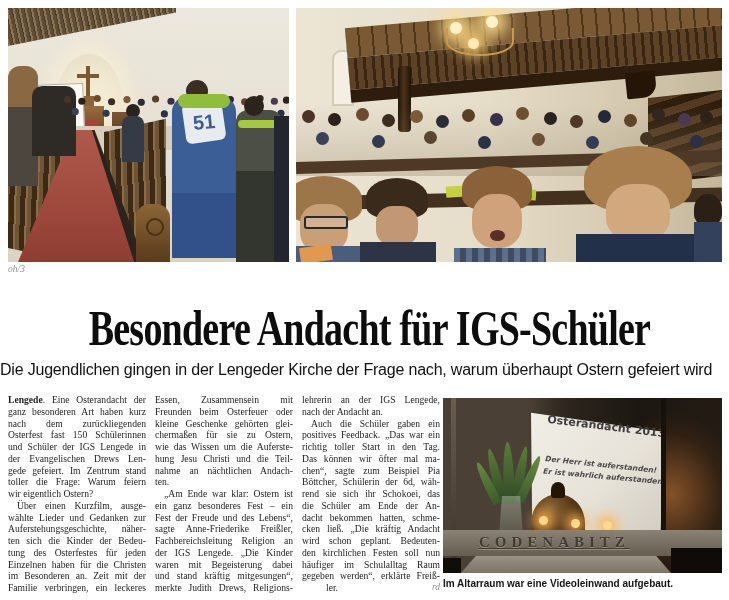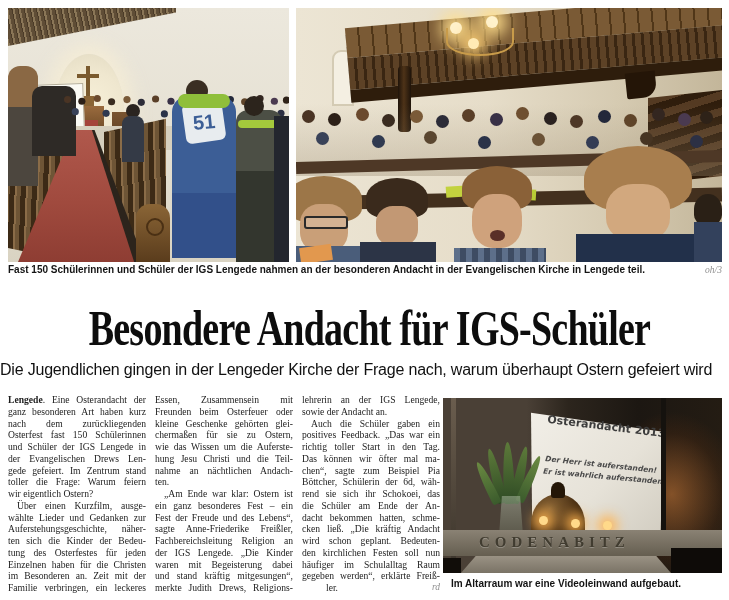--- a/index.html
+++ b/index.html
@@ -20,21 +20,21 @@
   
   .bodycol{position:absolute;top:394px;width:138px;font:400 9.6px/11.75px "Liberation Serif",serif;
      color:#1c1c1c;}
   .bline{height:11.75px;text-align:justify;text-align-last:justify;white-space:nowrap;overflow:visible;}
   .bline.pend{text-align-last:left;}
   .bline.ind{padding-left:9px;}
   .bline b{font-weight:700;}
   .bline.with-author{display:flex;justify-content:space-between;text-align-last:auto;margin-left:24px;}
   .author{font:italic 400 9.5px "Liberation Serif",serif;color:#8f8f8f;}
   .altar-caption{position:absolute;left:443px;top:578px;width:279px;
-     font:700 10px/12px "Liberation Sans",sans-serif;color:#141414;margin-left:8px;}
+     font:700 10px/12px "Liberation Sans",sans-serif;color:#141414;}
   
   .p1-wall{position:absolute;inset:0;background:linear-gradient(180deg,#ece8dd 0%,#e5e0d2 55%,#d9d3c2 100%);}
   .slats{background:repeating-linear-gradient(78deg,#8a7657 0 2px,#5f4d36 2px 5px,#4a3a27 5px 6px);}
   .pews-l{background:repeating-linear-gradient(92deg,#6e5536 0 4px,#3c2a16 4px 9px,#8a6c48 9px 11px);}
   .pews-r{background:repeating-linear-gradient(88deg,#6e5536 0 4px,#3c2a16 4px 9px,#8a6c48 9px 11px);}
   
   .p2-wall{position:absolute;inset:0;background:linear-gradient(90deg,#ece5d4 0%,#e6ddc9 45%,#d6cbb2 75%,#c3b69a 100%);}
   .gallery-panels{background:repeating-linear-gradient(90deg,#7a5a35 0 12px,#503618 12px 14px);}
   .gallery-slats{background:repeating-linear-gradient(90deg,#5d4226 0 6px,#3a2612 6px 9px);}
   .crowd-dots{position:absolute;width:13px;height:13px;border-radius:50%;background:#4a3424;
@@ -141,21 +141,20 @@
     <div class="abs" style="left:158px;top:240px;width:92px;height:16px;background:repeating-linear-gradient(90deg,#5d6f8a 0 6px,#3e4c63 6px 12px);"></div>
     <div class="abs" style="left:288px;top:138px;width:108px;height:66px;background:#a87e4e;border-radius:50% 50% 38% 38%;"></div>
     <div class="abs" style="left:310px;top:176px;width:64px;height:58px;background:#d2a87e;border-radius:42%;"></div>
     <div class="abs" style="left:280px;top:226px;width:146px;height:30px;background:#22304a;"></div>
     <div class="abs" style="left:398px;top:186px;width:28px;height:30px;background:#2a2016;border-radius:50% 50% 30% 30%;"></div>
     <div class="abs" style="left:398px;top:214px;width:28px;height:40px;background:#33415c;"></div>
     <div class="abs" style="left:4px;top:238px;width:32px;height:16px;background:#e2984e;transform:rotate(-8deg);"></div>
   </div>
 
   <div class="photo-caption">
-    <span>Fast 150 Schülerinnen und Schüler der IGS Lengede nahmen an der besonderen Andacht in der Evangelischen Kirche in Lengede teil.</span>
     <span class="credit">oh/3</span>
   </div>
 
   <div class="headline-wrap">
     <span class="headline">Besondere Andacht für IGS-Schüler</span>
   </div>
   <div class="subheadline">Die Jugendlichen gingen in der Lengeder Kirche der Frage nach, warum überhaupt Ostern gefeiert wird</div>
 
   <div class="bodycol" style="left:8px;">
       <div class="bline"><b>Lengede</b>. Eine Osterandacht der</div>
@@ -190,21 +189,21 @@
       <div class="bline">Fest der Freude und des Lebens“,</div>
       <div class="bline">sagte Anne-Friederike Freißler,</div>
       <div class="bline">Fachbereichsleitung Religion an</div>
       <div class="bline">der IGS Lengede. „Die Kinder</div>
       <div class="bline">waren mit Begeisterung dabei</div>
       <div class="bline">und stand kräftig mitgesungen“,</div>
       <div class="bline">merkte Judith Drews, Religions-</div>
     </div>
   <div class="bodycol" style="left:302px;">
       <div class="bline">lehrerin an der IGS Lengede,</div>
-      <div class="bline pend">sowie der Andacht an.</div>
+      <div class="bline pend">nach der Andacht an.</div>
       <div class="bline ind">Auch die Schüler gaben ein</div>
       <div class="bline">positives Feedback. „Das war ein</div>
       <div class="bline">richtig toller Start in den Tag.</div>
       <div class="bline">Das können wir öfter mal ma-</div>
       <div class="bline">chen“, sagte zum Beispiel Pia</div>
       <div class="bline">Böttcher, Schülerin der 6d, wäh-</div>
       <div class="bline">rend sie sich ihr Schokoei, das</div>
       <div class="bline">die Schüler am Ende der An-</div>
       <div class="bline">dacht bekommen hatten, schme-</div>
       <div class="bline">cken ließ. „Die kräftig Andacht</div>
@@ -233,21 +232,21 @@
     <div class="abs" style="left:56px;top:98px;width:24px;height:40px;background:linear-gradient(180deg,rgba(190,200,180,.45),rgba(120,130,110,.35));clip-path:polygon(12% 0,88% 0,100% 100%,0 100%);"></div>
 
     <div class="abs" style="left:88px;top:96px;width:54px;height:42px;border-radius:50% 50% 10% 10%/70% 70% 10% 10%;background:radial-gradient(circle at 35% 35%,#8a6536,#4a3014 60%,#241607);"></div>
     <div class="abs" style="left:108px;top:84px;width:14px;height:16px;border-radius:50% 50% 20% 20%;background:#241607;"></div>
 
     <div class="abs" style="left:96px;top:118px;width:9px;height:9px;border-radius:50%;background:#ffd98a;box-shadow:0 0 12px 6px rgba(255,180,80,.85);"></div>
     <div class="abs" style="left:128px;top:121px;width:9px;height:9px;border-radius:50%;background:#ffd98a;box-shadow:0 0 12px 6px rgba(255,180,80,.85);"></div>
     <div class="abs" style="left:160px;top:123px;width:9px;height:9px;border-radius:50%;background:#ffd98a;box-shadow:0 0 12px 6px rgba(255,180,80,.85);"></div>
 
     <div class="abs" style="left:0;top:132px;width:279px;height:26px;background:linear-gradient(180deg,#8a8274,#655e50);overflow:hidden;">
-      <span class="txt" style="left:36px;top:4px;font:700 15px 'Liberation Serif',serif;letter-spacing:5px;color:#413c30;text-shadow:0 1px 0 rgba(255,255,255,.25);">CODENABITZ</span>
+      <span class="txt" style="left:36px;top:4px;font:700 15px 'Liberation Serif',serif;letter-spacing:5px;color:#413c30;text-shadow:0 1px 0 rgba(255,255,255,.25);text-decoration:underline;">CODENABITZ</span>
     </div>
     <div class="abs" style="left:18px;top:158px;width:210px;height:17px;clip-path:polygon(7% 0,93% 0,100% 100%,0 100%);background:linear-gradient(180deg,#9a9284,#7a7366);"></div>
     <div class="abs" style="left:0;top:160px;width:18px;height:15px;background:#110d09;"></div>
     <div class="abs" style="left:228px;top:150px;width:51px;height:25px;background:#0e0b08;"></div>
   </div>
 
   <div class="altar-caption">Im Altarraum war eine Videoleinwand aufgebaut.</div>
 
 </div>
 

